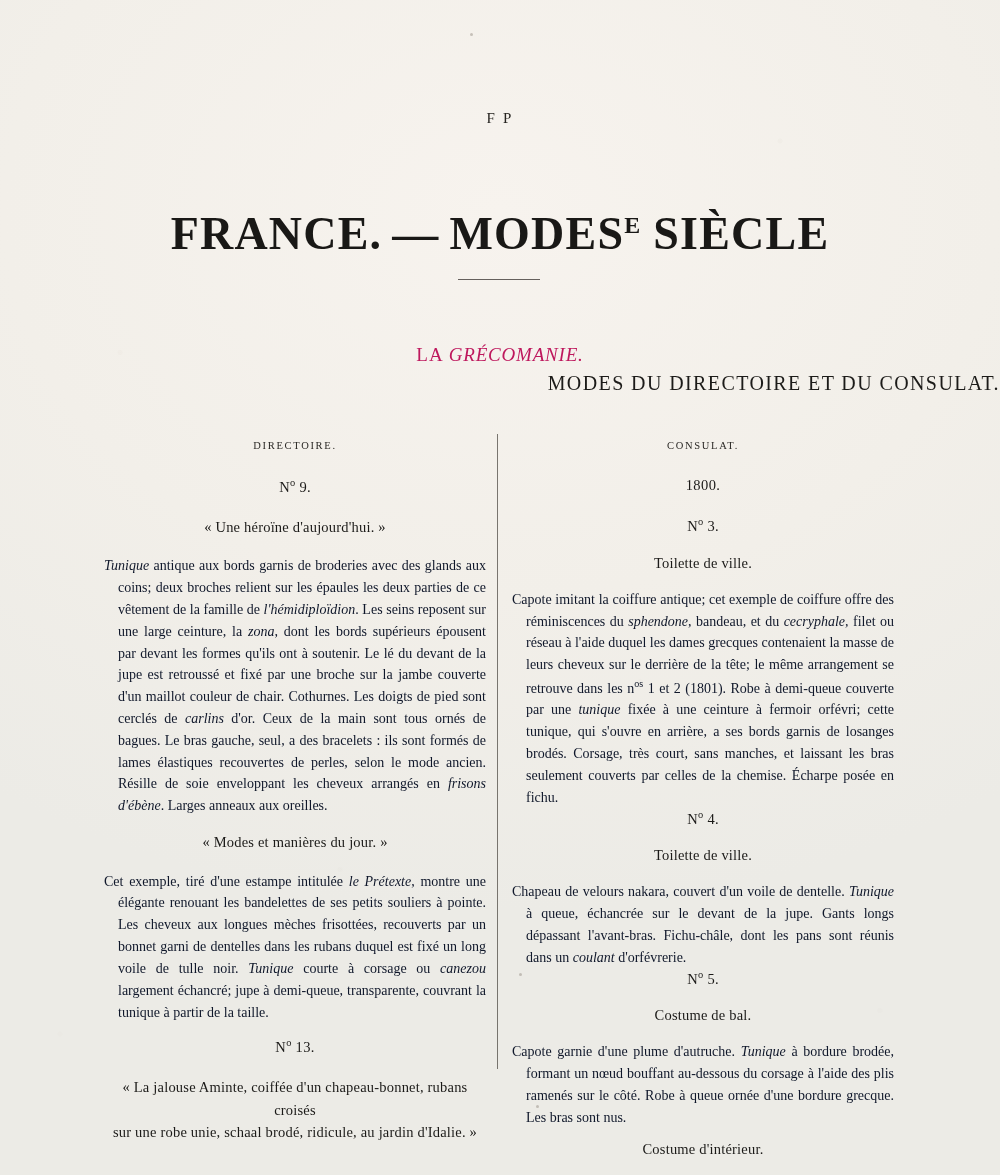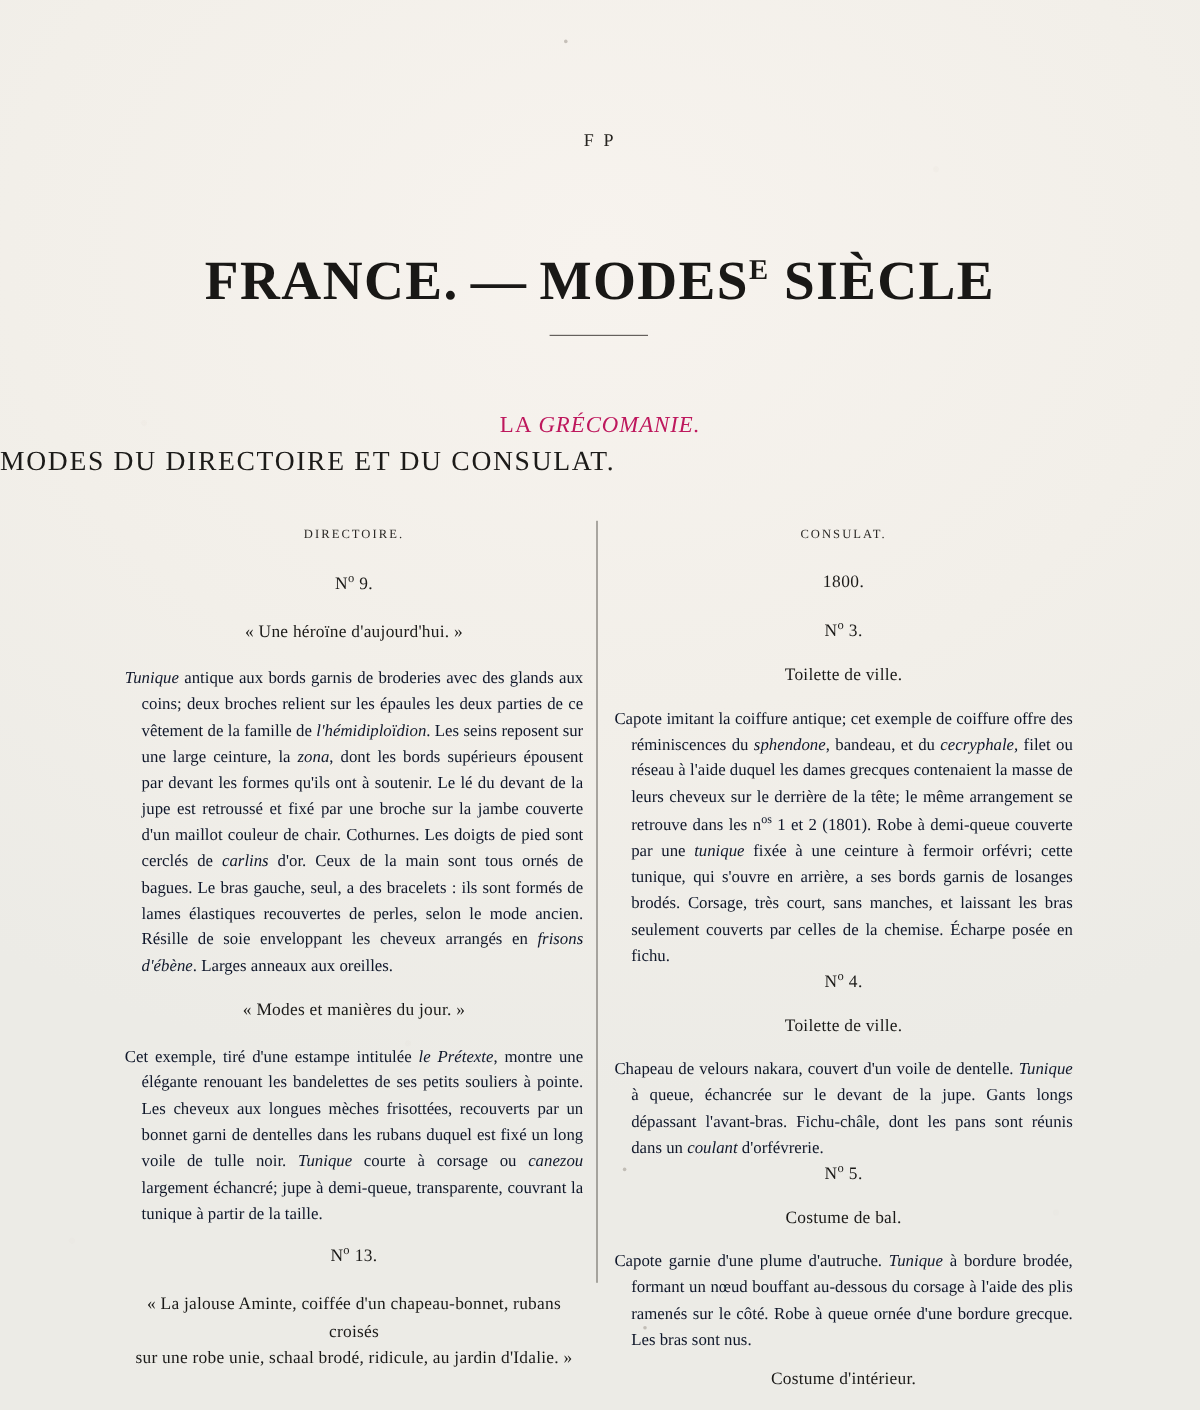--- a/index.html
+++ b/index.html
@@ -95,22 +95,22 @@
   }
   .sub-title .ital {
     font-style: italic;
     letter-spacing: .8px;
   }
   .sub-title-2 {
     position: absolute;
     top: 372px;
     left: 0;
     width: 1000px;
-    text-align: left;
-    font-size: 23px;
+    text-align: right;
+    font-size: 20px;
     letter-spacing: 1.4px;
     color: #1c1b19;
   }
 
   
   .columns {
     position: absolute;
     top: 440px;
     left: 0;
     width: 1000px;

